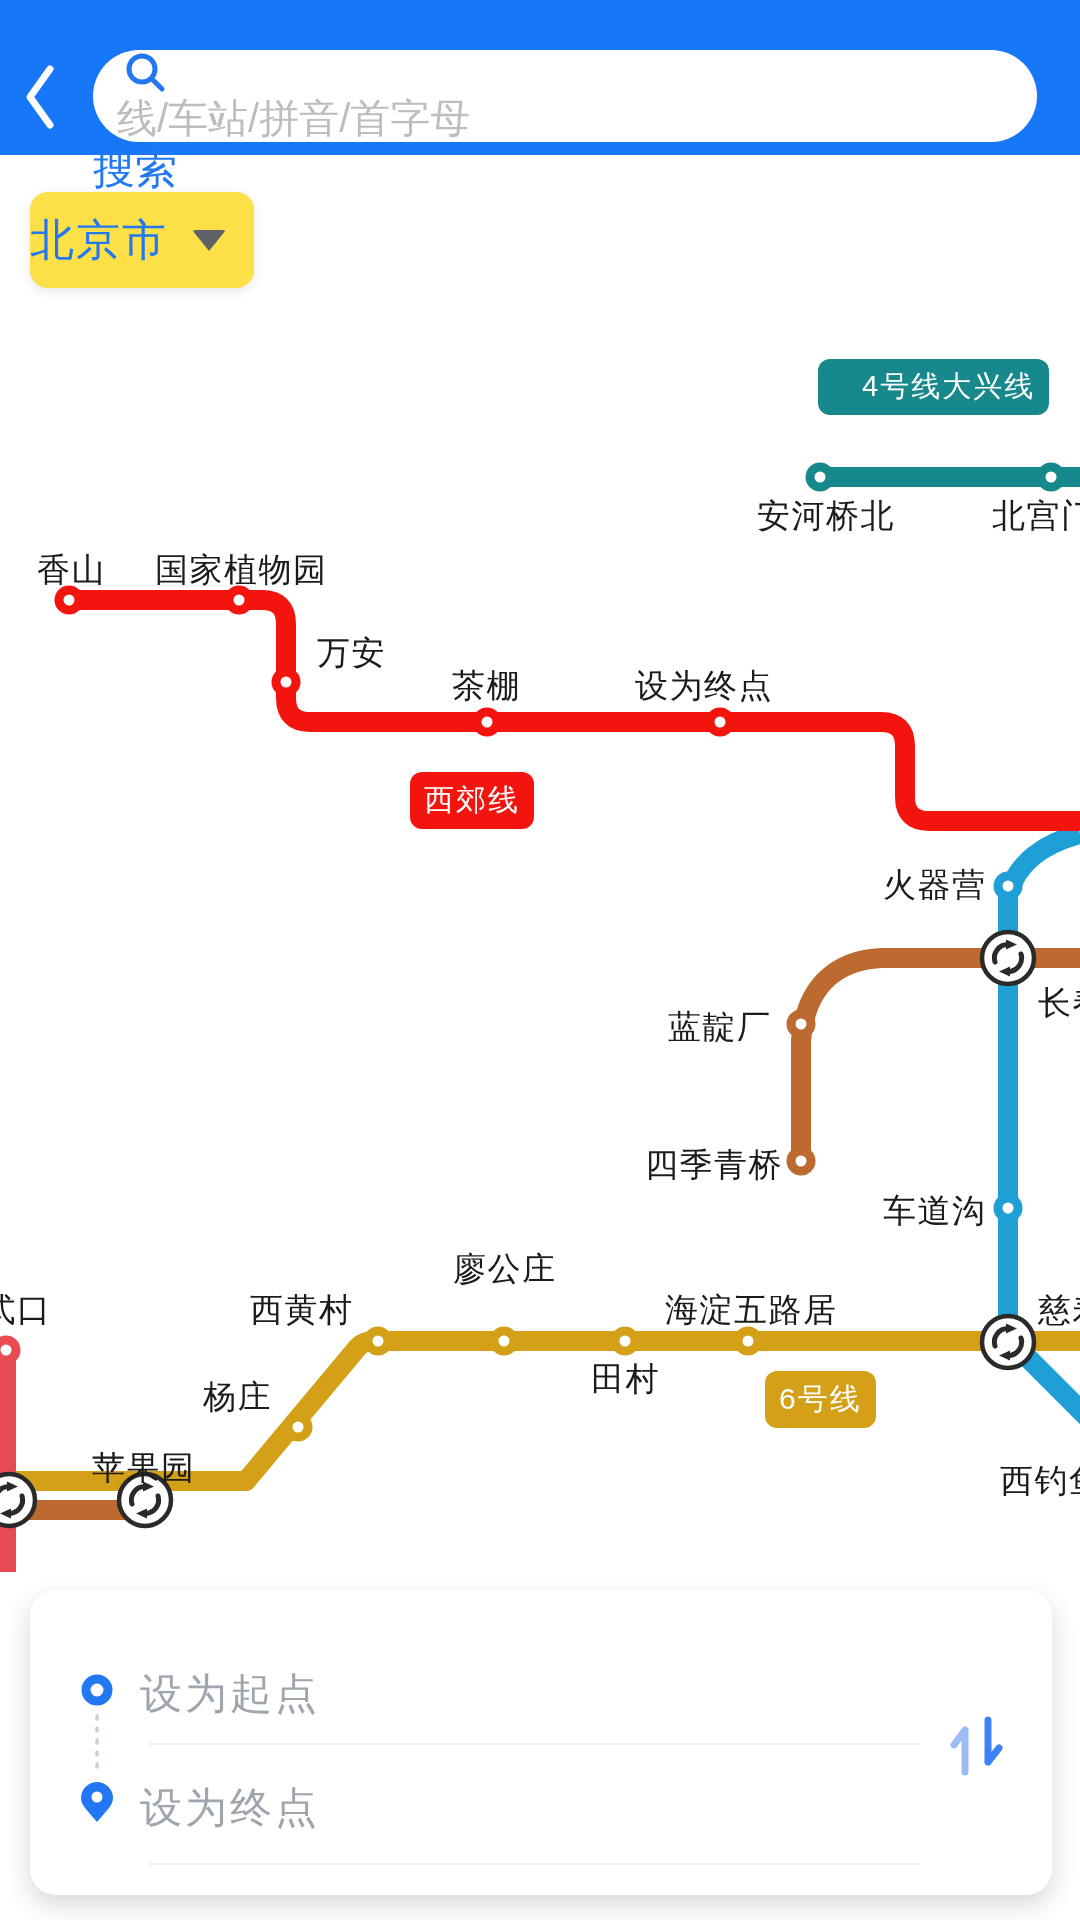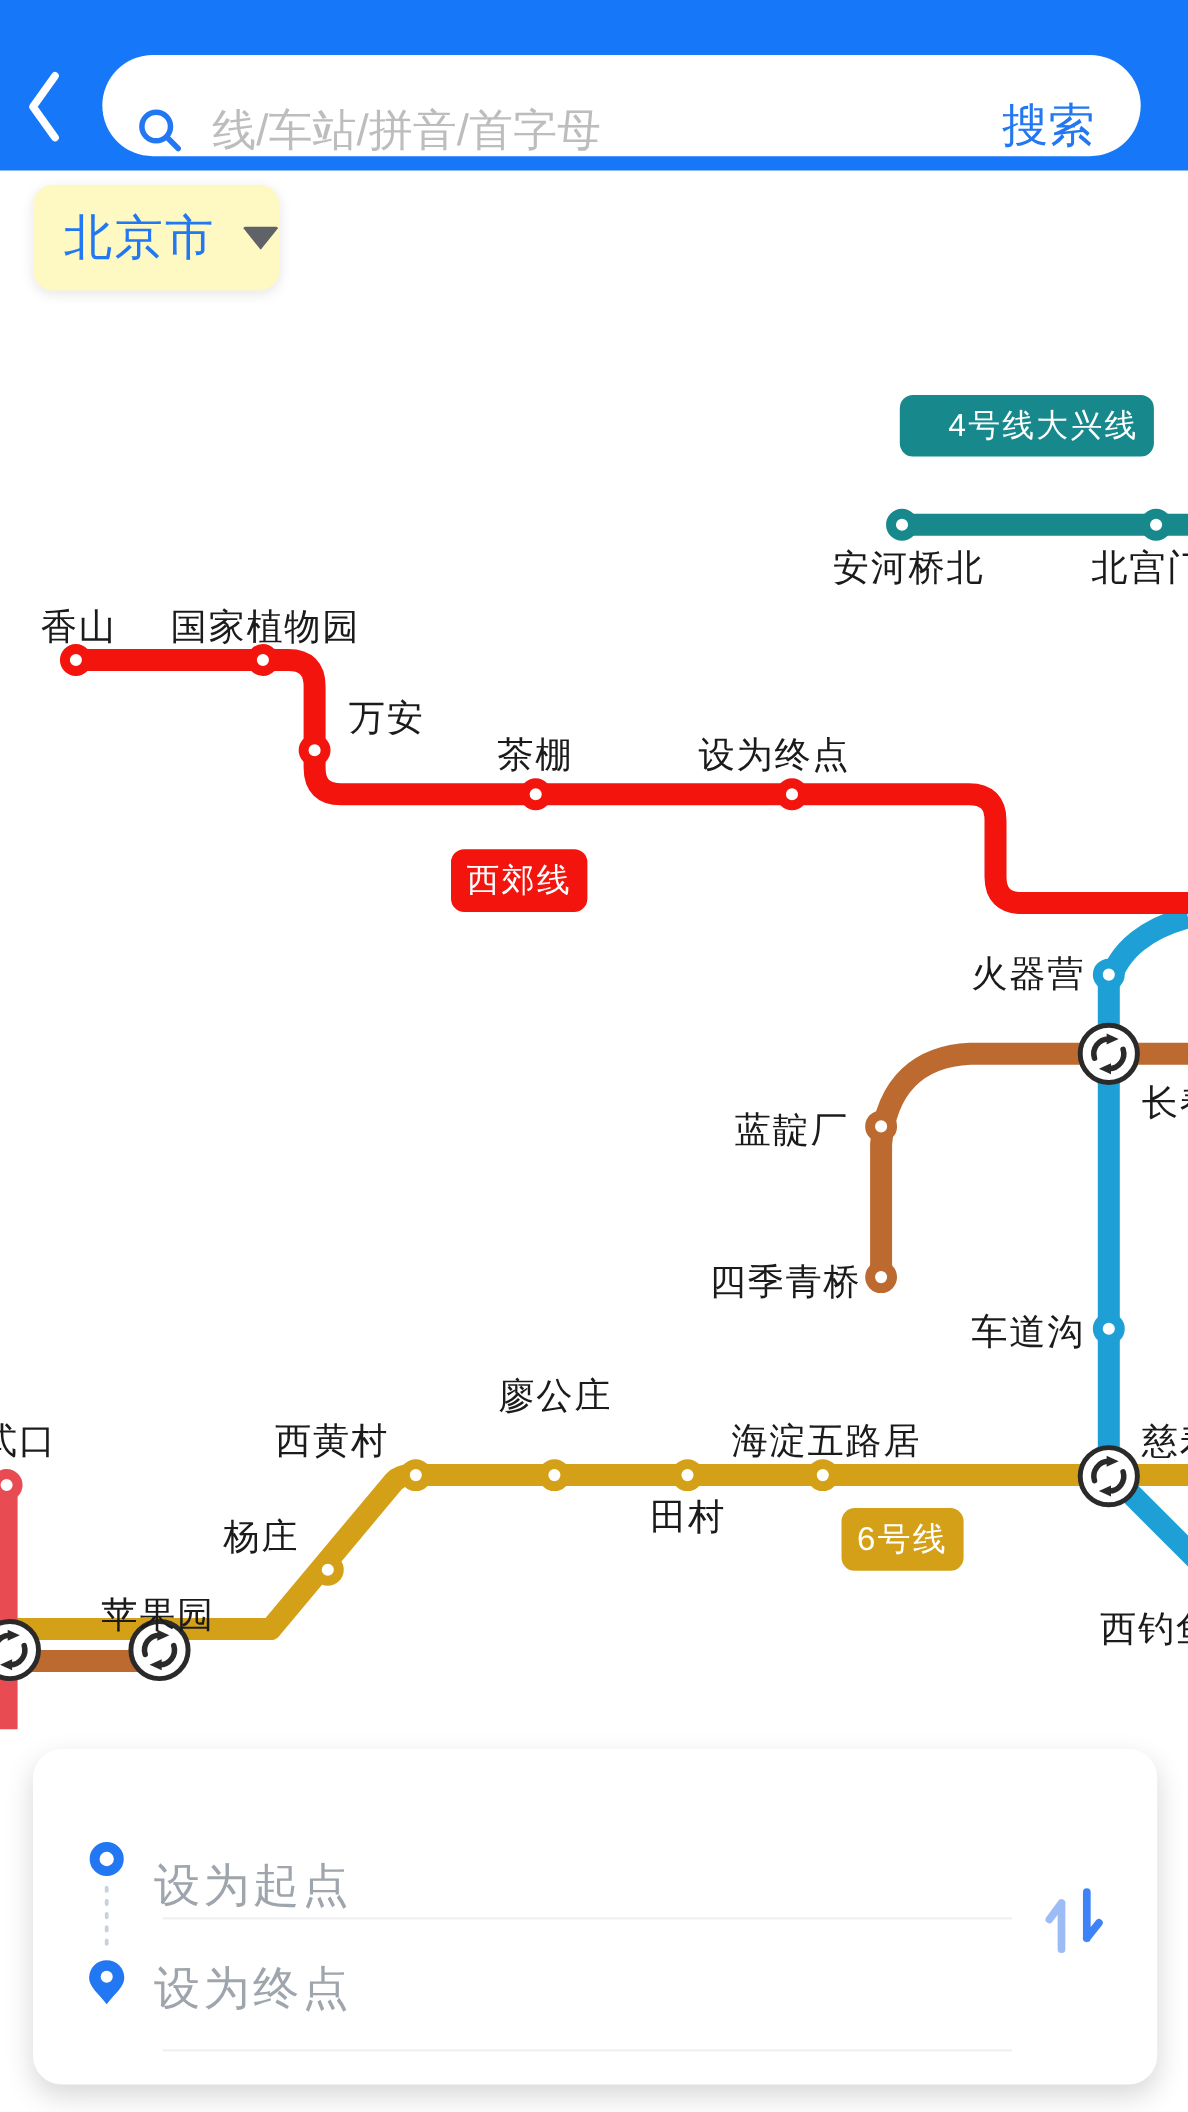--- a/index.html
+++ b/index.html
@@ -10,29 +10,29 @@
   }
   *{margin:0;padding:0;box-sizing:border-box;}
   html,body{width:1080px;height:1920px;overflow:hidden;background:#fff;
     font-family:"Liberation Sans","DejaVu Sans",sans-serif;}
   .abs{position:absolute;}
   #screen{position:relative;width:1080px;height:1920px;background:#fff;overflow:hidden;}
 
   
   #header{left:0;top:0;width:1080px;height:155px;background:var(--header-blue);z-index:20;}
   #back-btn{left:10px;top:58px;width:60px;height:78px;display:flex;align-items:center;justify-content:center;cursor:pointer;background:none;border:none;}
-  #search-pill{left:93px;top:50px;width:944px;height:92px;background:#fff;border-radius:46px;display:flex;align-items:flex-end;}
+  #search-pill{left:93px;top:50px;width:944px;height:92px;background:#fff;border-radius:46px;display:flex;align-items:flex-start;flex-direction:column;}
   #search-icon{margin-left:30px;flex:0 0 auto;}
   #search-input{flex:1;border:none;outline:none;background:transparent;font-size:40px;margin-left:24px;color:#333;font-family:inherit;}
   #search-input::placeholder{color:var(--placeholder-gray);}
   #search-go{font-size:42px;color:var(--accent-blue);margin-right:42px;font-weight:500;background:none;border:none;cursor:pointer;font-family:inherit;}
 
   
-  #city-chip{left:30px;top:168px;width:224px;height:96px;background:#fef9c3;border-radius:18px;
-    box-shadow:0 3px 12px rgba(0,0,0,.10);display:flex;align-items:center;justify-content:flex-end;z-index:15;cursor:pointer;}
+  #city-chip{left:30px;top:192px;width:224px;height:96px;background:#fde047;border-radius:18px;
+    box-shadow:0 3px 12px rgba(0,0,0,.10);display:flex;align-items:center;justify-content:flex-start;z-index:15;cursor:pointer;}
   #city-label{font-size:44px;color:var(--accent-blue);font-weight:500;letter-spacing:2px;}
   #city-caret{width:0;height:0;border-left:17px solid transparent;border-right:17px solid transparent;
     border-top:21px solid #5F6368;margin-left:24px;border-radius:4px;}
 
   
   #map{left:0;top:0;width:1080px;height:1920px;overflow:hidden;z-index:1;}
   #map-svg{position:absolute;left:0;top:0;}
   .rail{fill:none;stroke-linejoin:round;stroke-linecap:butt;stroke-width:20px;}
   .rail.teal{stroke:var(--line4-teal);}
   .rail.red{stroke:var(--xijiao-red);}
@@ -50,21 +50,21 @@
   .badge{position:absolute;color:#fff;border-radius:12px;font-size:30px;font-weight:500;
     letter-spacing:2px;padding:8px 14px;white-space:nowrap;cursor:pointer;}
   #badge-line4{left:818px;top:359px;background:var(--line4-teal);font-size:29px;padding-left:44px;}
   #badge-xijiao{left:410px;top:772px;background:var(--xijiao-red);text-align:right;}
   #badge-line6{left:765px;top:1371px;background:var(--line6-gold);}
 
   
   #route-card{left:30px;top:1590px;width:1022px;height:305px;background:#fff;border-radius:26px;
     box-shadow:0 10px 26px rgba(0,0,0,.16);z-index:30;}
   .route-row{position:absolute;left:110px;width:760px;height:96px;display:flex;align-items:center;cursor:pointer;}
-  #row-start{top:56px;align-items:flex-end;}
+  #row-start{top:56px;}
   #row-end{top:170px;text-align:right;}
   .route-row span{font-size:42px;color:var(--panel-gray);letter-spacing:3px;}
   .divider{position:absolute;left:118px;width:772px;height:2px;background:#F0F0F2;}
   #divider-1{top:153px;} #divider-2{top:273px;}
   #swap-btn{position:absolute;left:890px;top:105px;width:110px;height:100px;display:flex;align-items:center;justify-content:center;cursor:pointer;background:none;border:none;}
 </style>
 </head>
 <body>
 
 <div id="screen">

